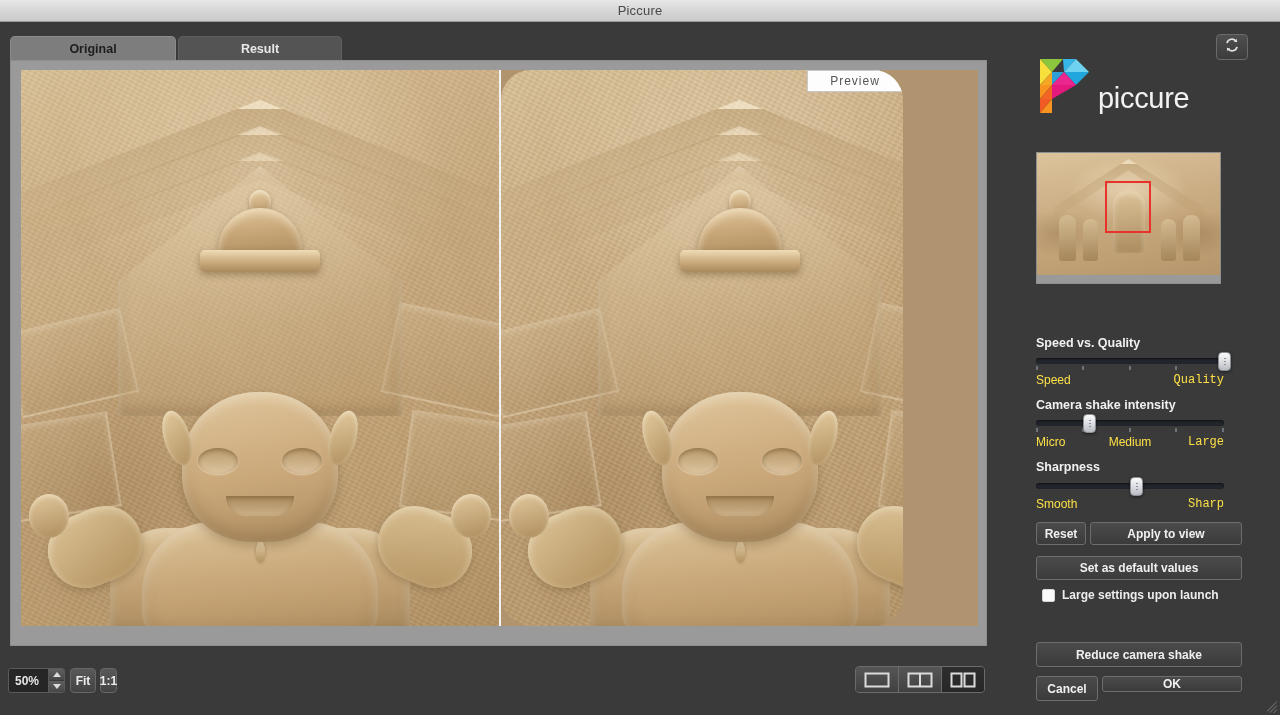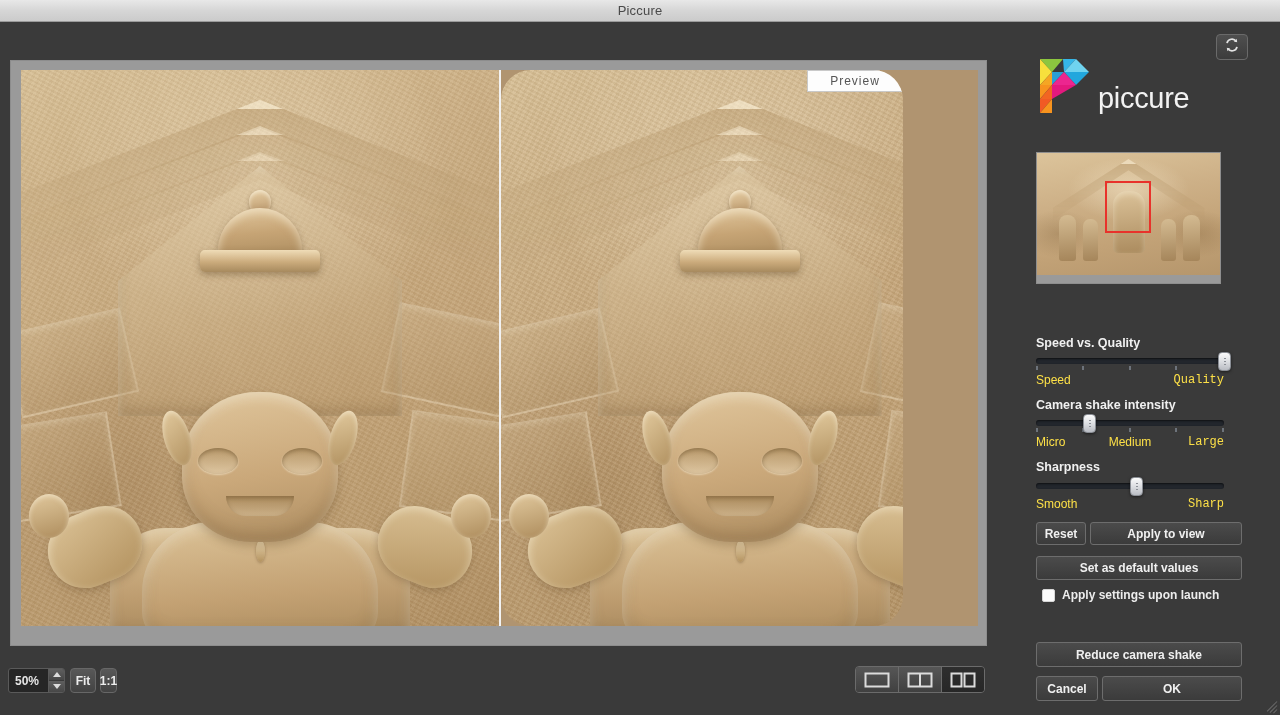--- a/index.html
+++ b/index.html
@@ -381,21 +381,21 @@
     border: 1px solid #6d6d6d; border-radius: 3px;
     color: #f0f0f0; font-size: 12px; font-weight: bold;
     display: flex; align-items: center; justify-content: center;
     cursor: pointer; user-select: none;
   }
   #btn-reset       { left: 16px;  top: 500px; width: 50px; height: 23px; }
   #btn-apply-view  { left: 70px;  top: 500px; width: 152px; height: 23px; }
   #btn-defaults    { left: 16px;  top: 534px; width: 206px; height: 24px; }
   #btn-reduce      { left: 16px;  top: 620px; width: 206px; height: 25px; }
   #btn-cancel      { left: 16px;  top: 654px; width: 62px; height: 25px; }
-  #btn-ok          { left: 82px;  top: 654px; width: 140px; height: 25px; }
+  #btn-ok          { left: 82px;  top: 654px; width: 140px; height: 16px; }
 
   #checkbox-row {
     position: absolute; left: 22px; top: 566px;
     display: flex; align-items: center; gap: 7px;
     cursor: pointer;
   }
   #checkbox {
     width: 13px; height: 13px; background: #fbfbfb;
     border: 1px solid #d6d6d6; border-radius: 2px;
   }
@@ -409,20 +409,28 @@
 </style>
 </head>
 <body>
 
 <div id="titlebar">
   <div class="title">Piccure</div>
 </div>
 
 <div id="window">
 
+  <div id="tabbar">
+    <div id="tab-original" class="tab active">
+      <span>Original</span>
+    </div>
+    <div id="tab-result" class="tab inactive">
+      <span>Result</span>
+    </div>
+  </div>
 
   <div id="viewer-frame">
     <div id="viewer">
 
       <div class="pane" id="pane-left">
         <div class="relief soft">
           <div class="grain"></div>
           <div class="block" style="left:-10px;  top:250px; width:120px; height:86px; transform:rotate(-13deg);"></div>
           <div class="block" style="left:-26px;  top:350px; width:120px; height:96px; transform:rotate(-9deg);"></div>
           <div class="block" style="right:-14px; top:244px; width:124px; height:92px; transform:rotate(12deg);"></div>
@@ -662,21 +670,21 @@
     </div>
     <div id="btn-apply-view" class="panel-btn">
       <span>Apply to view</span>
     </div>
     <div id="btn-defaults" class="panel-btn">
       <span>Set as default values</span>
     </div>
 
     <div id="checkbox-row">
       <span id="checkbox"></span>
-      <span id="checkbox-label">Apply settings upon launch</span>
+      <span id="checkbox-label">Large settings upon launch</span>
     </div>
 
     <div id="btn-reduce" class="panel-btn">
       <span>Reduce camera shake</span>
     </div>
     <div id="btn-cancel" class="panel-btn">
       <span>Cancel</span>
     </div>
     <div id="btn-ok" class="panel-btn">
       <span>OK</span>

